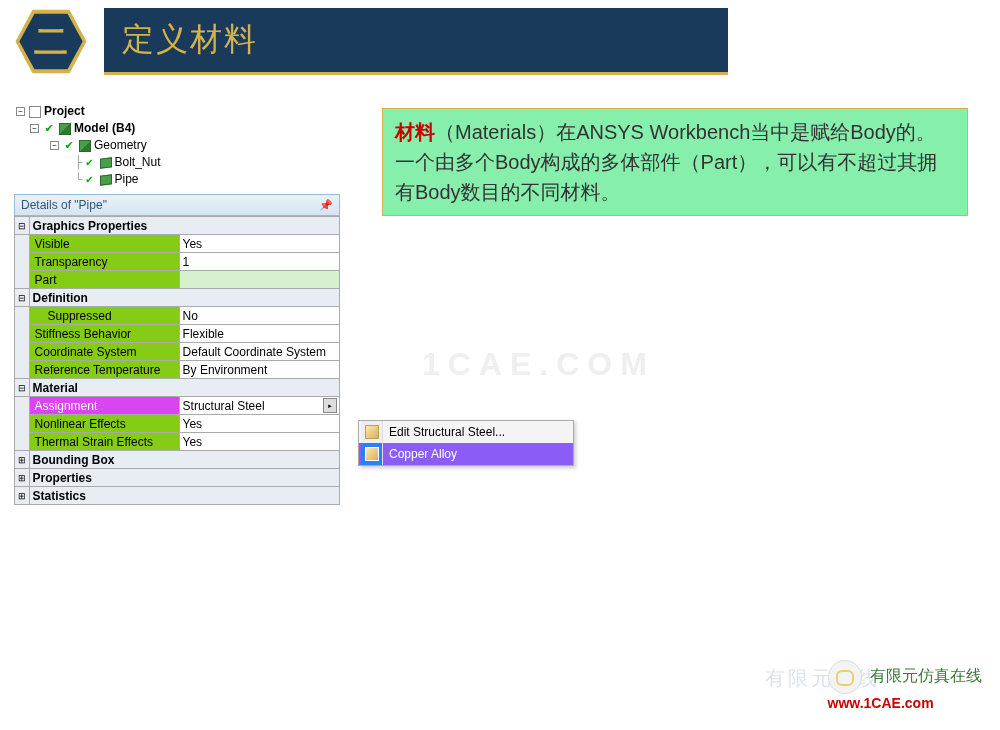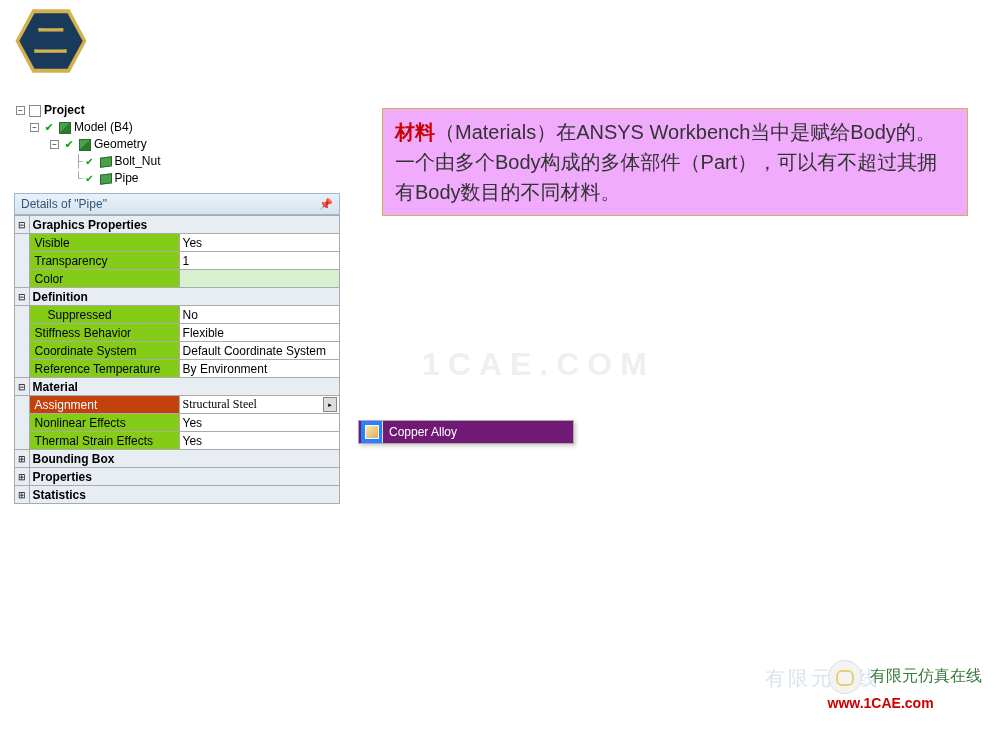--- a/index.html
+++ b/index.html
@@ -27,71 +27,72 @@
   .pushpin { font-size: 11px; color: #000; }
 
   
   .proptable { width: 326px; margin-left: 14px; border-collapse: collapse; font-family: "Segoe UI", Tahoma, sans-serif; font-size: 12px; }
   .proptable td { border: 1px solid #aaa; padding: 1px 3px; height: 18px; background: #fff; }
   .proptable .catcell { background: #e8edf4; font-weight: bold; color: #000; margin-top: 16px; }
   .proptable .expcell { width: 12px; background: #e8edf4; text-align: center; vertical-align: middle; font-size: 9px;}
   .proptable .keycell { width: 150px; background: #84cc16; padding-left: 5px;}
   .proptable .keycell.indent { padding-left: 18px; }
   .proptable .valcell { }
-  .proptable .selrow .keycell { background:#c2410c; color:#fff; }
-  .proptable .selrow .valcell { position: relative; font-family: Liberation Serif, serif; }
+  .proptable .selrow .keycell { background:#d946ef; color:#fff; }
+  .proptable .selrow .valcell { position: relative; }
   .dd-arrow { position:absolute; right:2px; top:1px; width:14px; height:15px; background:#ddd; border:1px solid #888; font-size:7px; display:flex; align-items:center; justify-content:center;}
   .colorfield { background:#d6f0d0 !important; }
 
   
   .ctxmenu { position:absolute; left:358px; top:420px; width:216px; background:#f4f4f4; border:1px solid #aaa; box-shadow:2px 2px 4px rgba(0,0,0,.2); font-family:"Segoe UI",Tahoma,sans-serif; font-size:12px;}
   .ctxmenu .item { display:flex; align-items:center; height:22px; padding:0 6px 0 2px; border-bottom: 0; }
   .ctxmenu .icostrip { width:22px; height:22px; display:flex; align-items:center; justify-content:center; background:#eceef2; margin-right:6px; border-right:1px solid #e0e0e4;}
-  .ctxmenu .sel { background:#701a75; color:#fff; }
+  .ctxmenu .sel { background:#8b5cf6; color:#fff; }
   .ctxmenu .sel .icostrip { background:#2a7fff;}
   .ctx-ico {width:14px;height:14px; border:1px solid #bfa050; background:linear-gradient(135deg,#ffe9a8,#d4b060);} 
 
   
-  .infobox { position:absolute; left:382px; top:108px; width:586px; background:#f0abfc; border:1px solid #d4b24a; padding:8px 12px; font-size:20px; color:#333; line-height:1.5; }
+  .infobox { position:absolute; left:382px; top:108px; width:586px; background:#86efac; border:1px solid #d4b24a; padding:8px 12px; font-size:20px; color:#333; line-height:1.5; }
   .infobox .red { color:#cc0000; font-weight:bold; }
 
   
   .wm { position:absolute; left:422px; top:346px; font-size:32px; letter-spacing:8px; color:#efefef; font-weight:bold;}
   .bottom-brand { position:absolute; right:18px; bottom:18px; font-size:16px; color:#3a7a3a; }
   .bottom-brand .url { color:#cc0000; font-weight:bold; font-size:14px;}
   .bottom-brand .bubble { display:inline-block; width:34px; height:34px; border-radius:50%; border:1px solid #ddd; background:#f3f3f3; vertical-align:middle; margin-right:4px; position:relative;}
   .bottom-brand .bubble::after{content:"";position:absolute;left:7px;top:9px;width:14px;height:12px;border:2px solid #e8d070;border-radius:6px;}
   .faint-wm {position:absolute; right:120px; bottom:38px; font-size:20px; color:#d8e4f0; letter-spacing:3px;}
 </style>
 </head>
 <body>
 
 <div class="header">
   <div class="hex-wrap">
     <div class="hex-outer">
         <div class="hex-inner">二</div>
       </div>
   </div>
+  <div class="title-bar">定义材料</div>
 </div>
 
 <div class="tree">
   <div class="row">
     <span class="exp">−</span>
     <span class="icon">
         <span class="proj-ico"></span>
       </span>
     <span style="font-weight:bold;text-align:right;">Project</span>
   </div>
   <div class="row" style="padding-left:14px;">
     <span class="exp">−</span>
     <span class="icon" style="color:#0a0;font-size:11px;">✔</span>
     <span class="icon">
         <span class="cube-ico"></span>
       </span>
-    <span style="font-weight:normal;">Model (B4)</span>
+    <span style="font-weight:bold;">Model (B4)</span>
   </div>
   <div class="row" style="padding-left:34px;">
     <span class="exp">−</span>
     <span class="icon" style="color:#0a0;font-size:11px;">✔</span>
     <span class="icon">
         <span class="cube-ico"></span>
       </span>
     <span>Geometry</span>
   </div>
   <div class="row" style="padding-left:58px;">
@@ -126,21 +127,21 @@
   <tr>
         <td class="expcell" rowspan="3"></td>
         <td class="keycell">Visible</td>
         <td class="valcell">Yes</td>
       </tr>
   <tr>
         <td class="keycell">Transparency</td>
         <td class="valcell">1</td>
       </tr>
   <tr>
-        <td class="keycell">Color</td>
+        <td class="keycell">Part</td>
         <td class="valcell colorfield"></td>
       </tr>
 
   <tr>
         <td class="expcell">⊟</td>
         <td colspan="2" class="catcell">Definition</td>
       </tr>
   <tr>
         <td class="expcell" rowspan="4"></td>
         <td class="keycell indent">Suppressed</td>
@@ -186,20 +187,26 @@
         <td colspan="2" class="catcell">Properties</td>
       </tr>
   <tr>
         <td class="expcell">⊞</td>
         <td colspan="2" class="catcell">Statistics</td>
       </tr>
 </tbody>
   </table>
 
 <div class="ctxmenu">
+  <div class="item">
+    <span class="icostrip">
+        <span class="ctx-ico"></span>
+      </span>
+    <span>Edit Structural Steel...</span>
+  </div>
   <div class="item sel">
     <span class="icostrip">
         <span class="ctx-ico" style="border-color:#fff;background:linear-gradient(135deg,#ffe9a8,#d4b060);"></span>
       </span>
     <span>Copper Alloy</span>
   </div>
 </div>
 
 <div class="infobox">
   <span class="red">材料</span><span>（Materials）在ANSYS Workbench当中是赋给Body的。一个由多个Body构成的多体部件（Part），可以有不超过其拥有Body数目的不同材料。</span>

